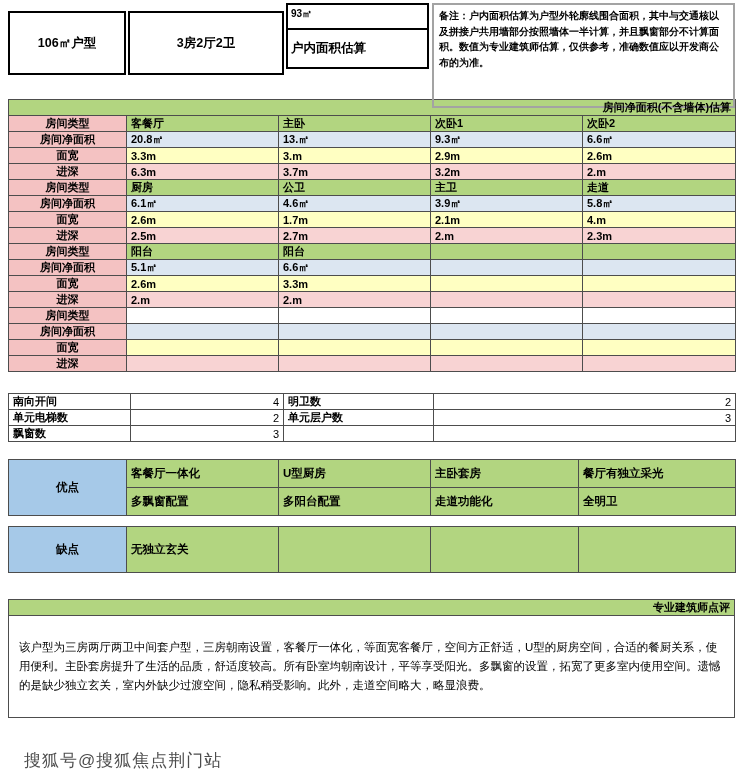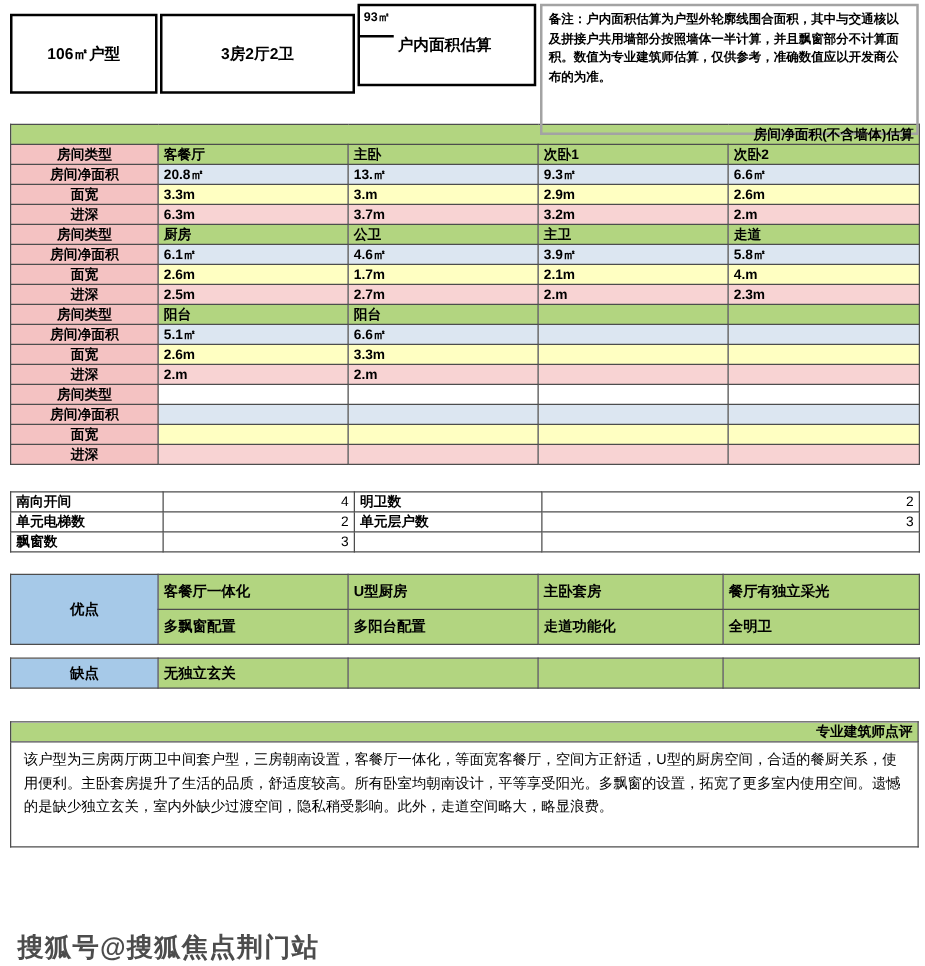--- a/index.html
+++ b/index.html
@@ -12,21 +12,21 @@
        font-family:"Liberation Sans","DejaVu Sans",sans-serif;font-size:11px}
   .page{padding:3px 5px 0 8px}
 
   
   .top{display:flex;align-items:flex-start;height:90px}
   .tbox{border:2px solid #000;display:flex;align-items:center;justify-content:center;
         font-weight:bold;font-size:12.5px;height:64px;margin-top:8px;background:#fff}
   .tbox-a{width:118px}
   .tbox-b{width:156px;margin-left:2px}
   .tbox-c{width:143px;margin-left:2px;margin-top:0;border:2px solid #000;height:66px;
-          display:flex;flex-direction:row;background:#fff}
+          display:flex;flex-direction:column;background:#fff}
   .area-val{height:25px;border-bottom:2px solid #000;font-weight:bold;font-size:10px;padding:2px 3px}
   .area-title{flex:1;display:flex;align-items:center;padding:0 3px;font-weight:bold;font-size:12.5px}
   .tbox-d{flex:1;margin-left:3px;border:2px solid #a3a3a3;height:105px;font-size:10px;
           line-height:15.5px;padding:3px 5px;font-weight:bold;white-space:normal}
 
   
   table{border-collapse:collapse;table-layout:fixed;width:727px}
   td{border:1px solid var(--border);height:16px;padding:0 4px;font-size:11px;
      overflow:hidden;white-space:nowrap}
   .title{text-align:right;font-weight:bold;background:var(--green)}
@@ -41,28 +41,28 @@
 
   .mid-note{width:727px;margin-top:20px;font-size:11.5px;line-height:17px;white-space:normal}
 
   .an-table{margin-top:21px}
   .an-lbl{font-weight:bold}
   .an-val{text-align:right}
 
   .pros-table{margin-top:17px}
   .pros-table td,.cons-table td{height:28px;font-weight:bold;font-size:11.5px}
   .cons-table{margin-top:10px}
-  .cons-table td{height:24px}
+  .cons-table td{height:46px}
   .sec-lbl{background:var(--section-blue);text-align:center;font-weight:bold;font-size:12.5px}
 
   .rev-table{margin-top:26px}
-  .rev-body{height:84px;white-space:normal;vertical-align:top;padding:5px 10px;
+  .rev-body{height:84px;white-space:normal;vertical-align:top;padding:22px 10px;
             line-height:19px;font-size:11.5px;font-weight:normal}
 
-  .watermark{position:absolute;left:14px;bottom:1px;font-size:21px;font-weight:bold;
+  .watermark{position:absolute;left:24px;bottom:1px;font-size:17px;font-weight:normal;
              color:rgba(45,45,45,.85);letter-spacing:1px}
 </style>
 </head>
 <body>
 
 <div class="page">
 
   <div class="top">
     <div class="tbox tbox-a">
       <span>106㎡户型</span>

